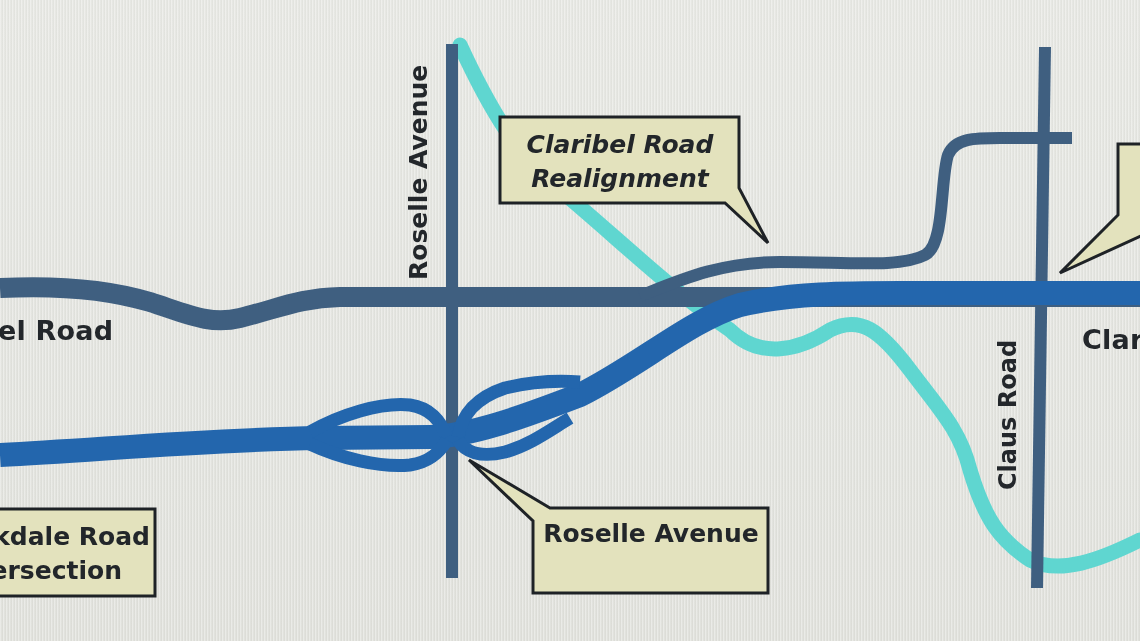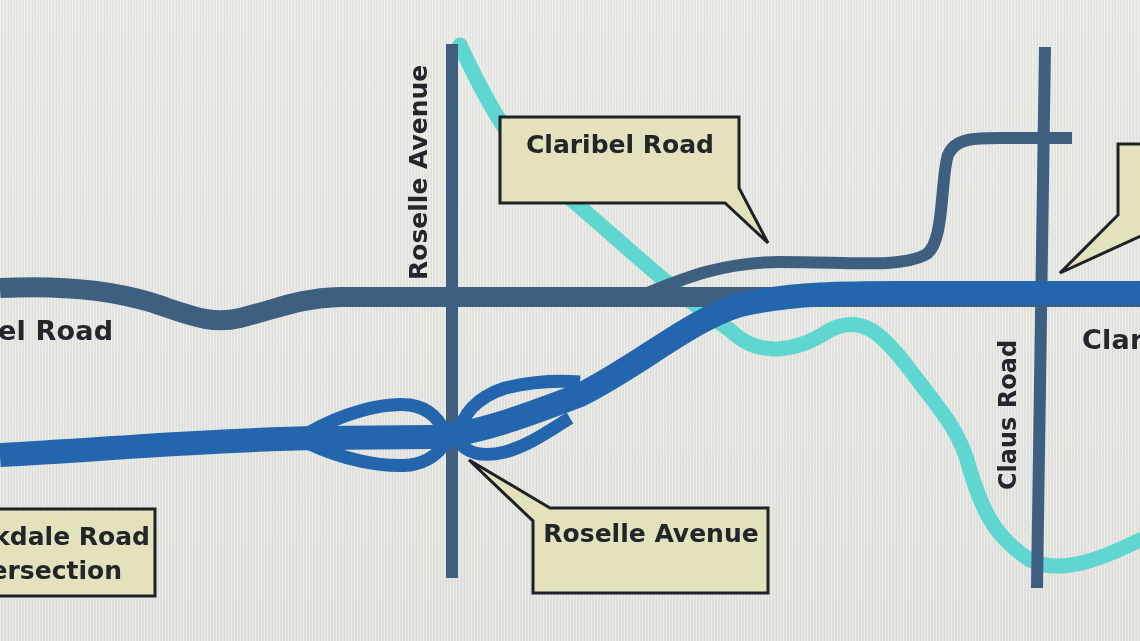--- a/index.html
+++ b/index.html
@@ -60,22 +60,23 @@
   <path d="M -5 509 L 155 509 L 155 596 L -5 596 Z" fill="#e3e2bd" stroke="#1e2226" stroke-width="3"></path>
 
   <path d="M 1145 144 L 1118 144 L 1118 215 L 1060 273 L 1145 234" fill="#e3e2bd" stroke="#1e2226" stroke-width="3" stroke-linejoin="miter"></path>
 </svg>
 
 <div class="label" style="left:-2px; top:315px; font-size:27px;">el Road</div>
 <div class="label" style="left:1082px; top:324px; font-size:27px;">Clar</div>
 <div class="vlabel" style="left:404px; top:280px; font-size:25px;">Roselle Avenue</div>
 <div class="vlabel" style="left:994px; top:490px; font-size:24px;">Claus Road</div>
 
-<div class="callout-text" style="left:503px; top:128px; width:234px;">
+<div class="callout-text" style="left:503px; top:128px; width:234px;font-style:italic;">
   <div>Claribel Road</div>
+  <div>Realignment</div>
 </div>
 <div class="callout-text" style="left:536px; top:517px; width:230px;">
   <div>Roselle Avenue</div>
 </div>
 <div class="callout-text" style="left:-40px; top:520px; width:190px; text-align:right;">
   <div>kdale Road</div>
   <div style="padding-right:28px;">ersection</div>
 </div>
 
 </body></html>

